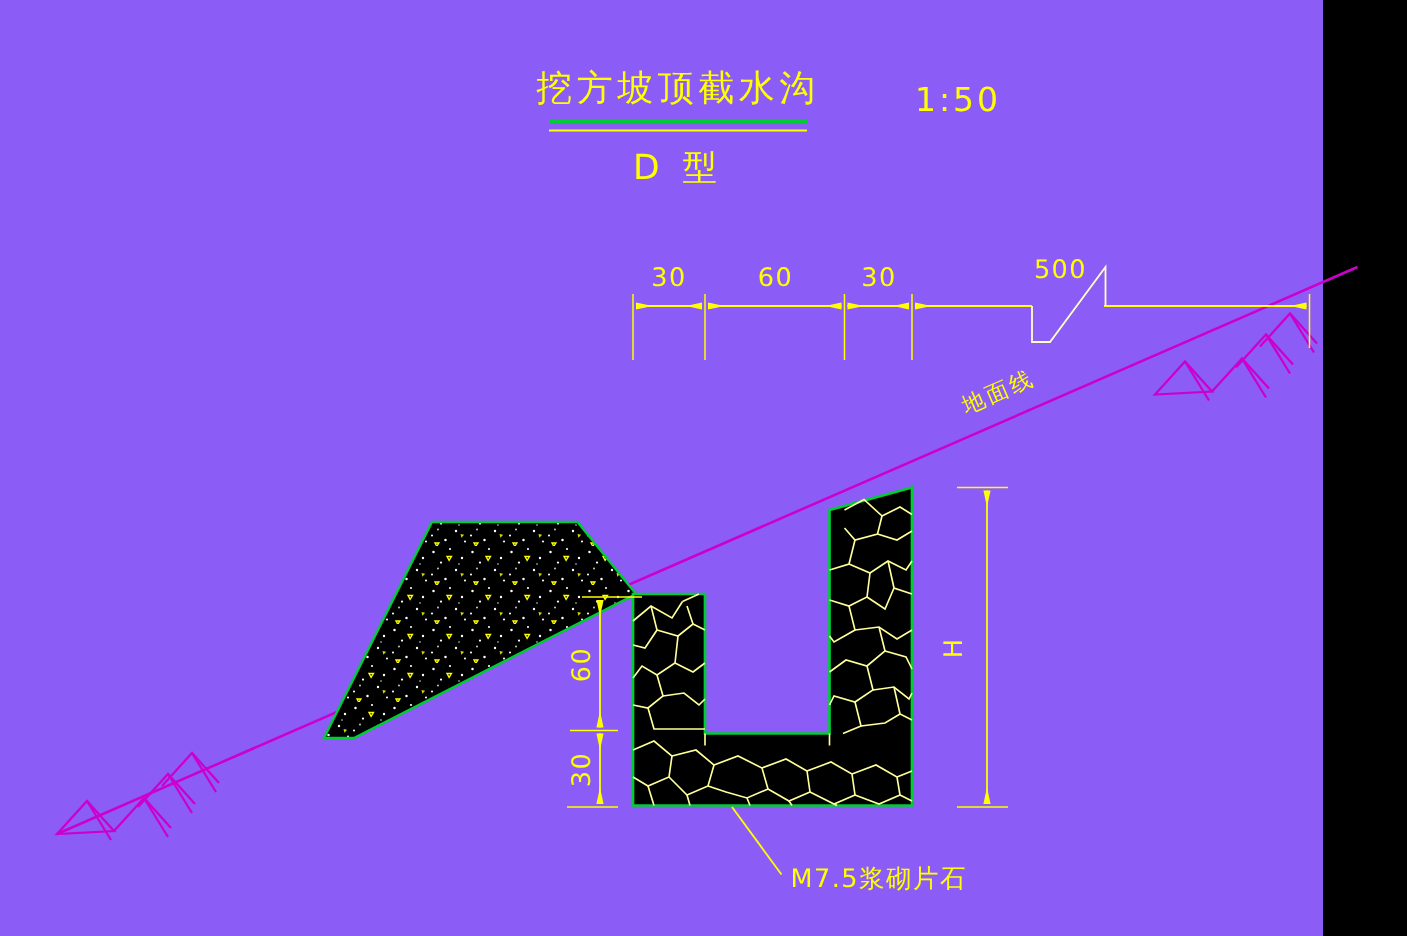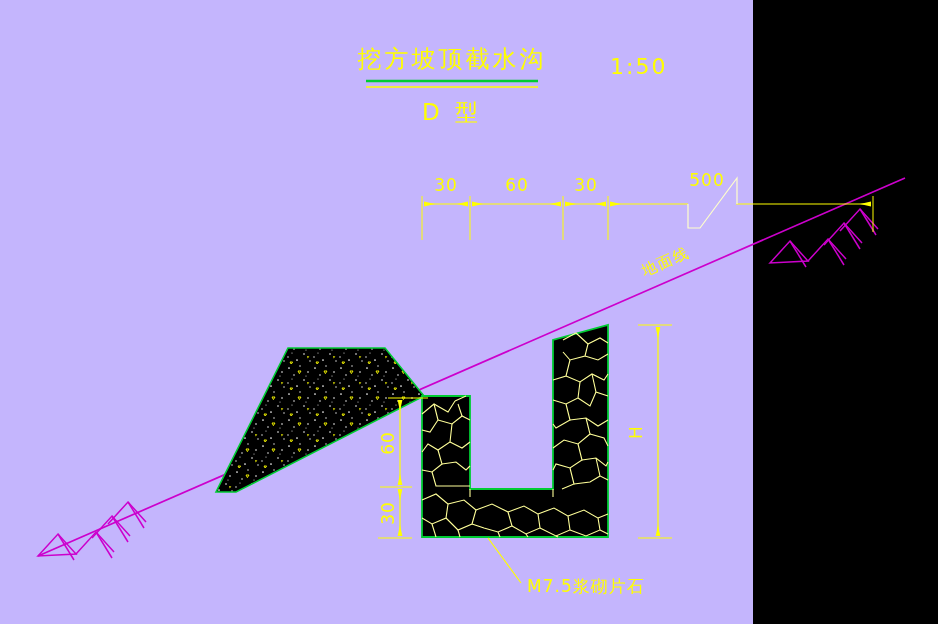--- a/index.html
+++ b/index.html
@@ -9,23 +9,23 @@
     background: #000000;
   }
   body {
     width: 938px;
     height: 624px;
     overflow: hidden;
     font-family: "DejaVu Sans", sans-serif;
   }
   #stage {
     position: relative;
-    width: 753px;
+    width: 882px;
     height: 624px;
-    background: #c4b5fd;
+    background: #8b5cf6;
   }
   svg.cad {
     position: absolute;
     top: 0;
     left: 0;
     width: 938px;
     height: 624px;
     display: block;
   }
   text {

